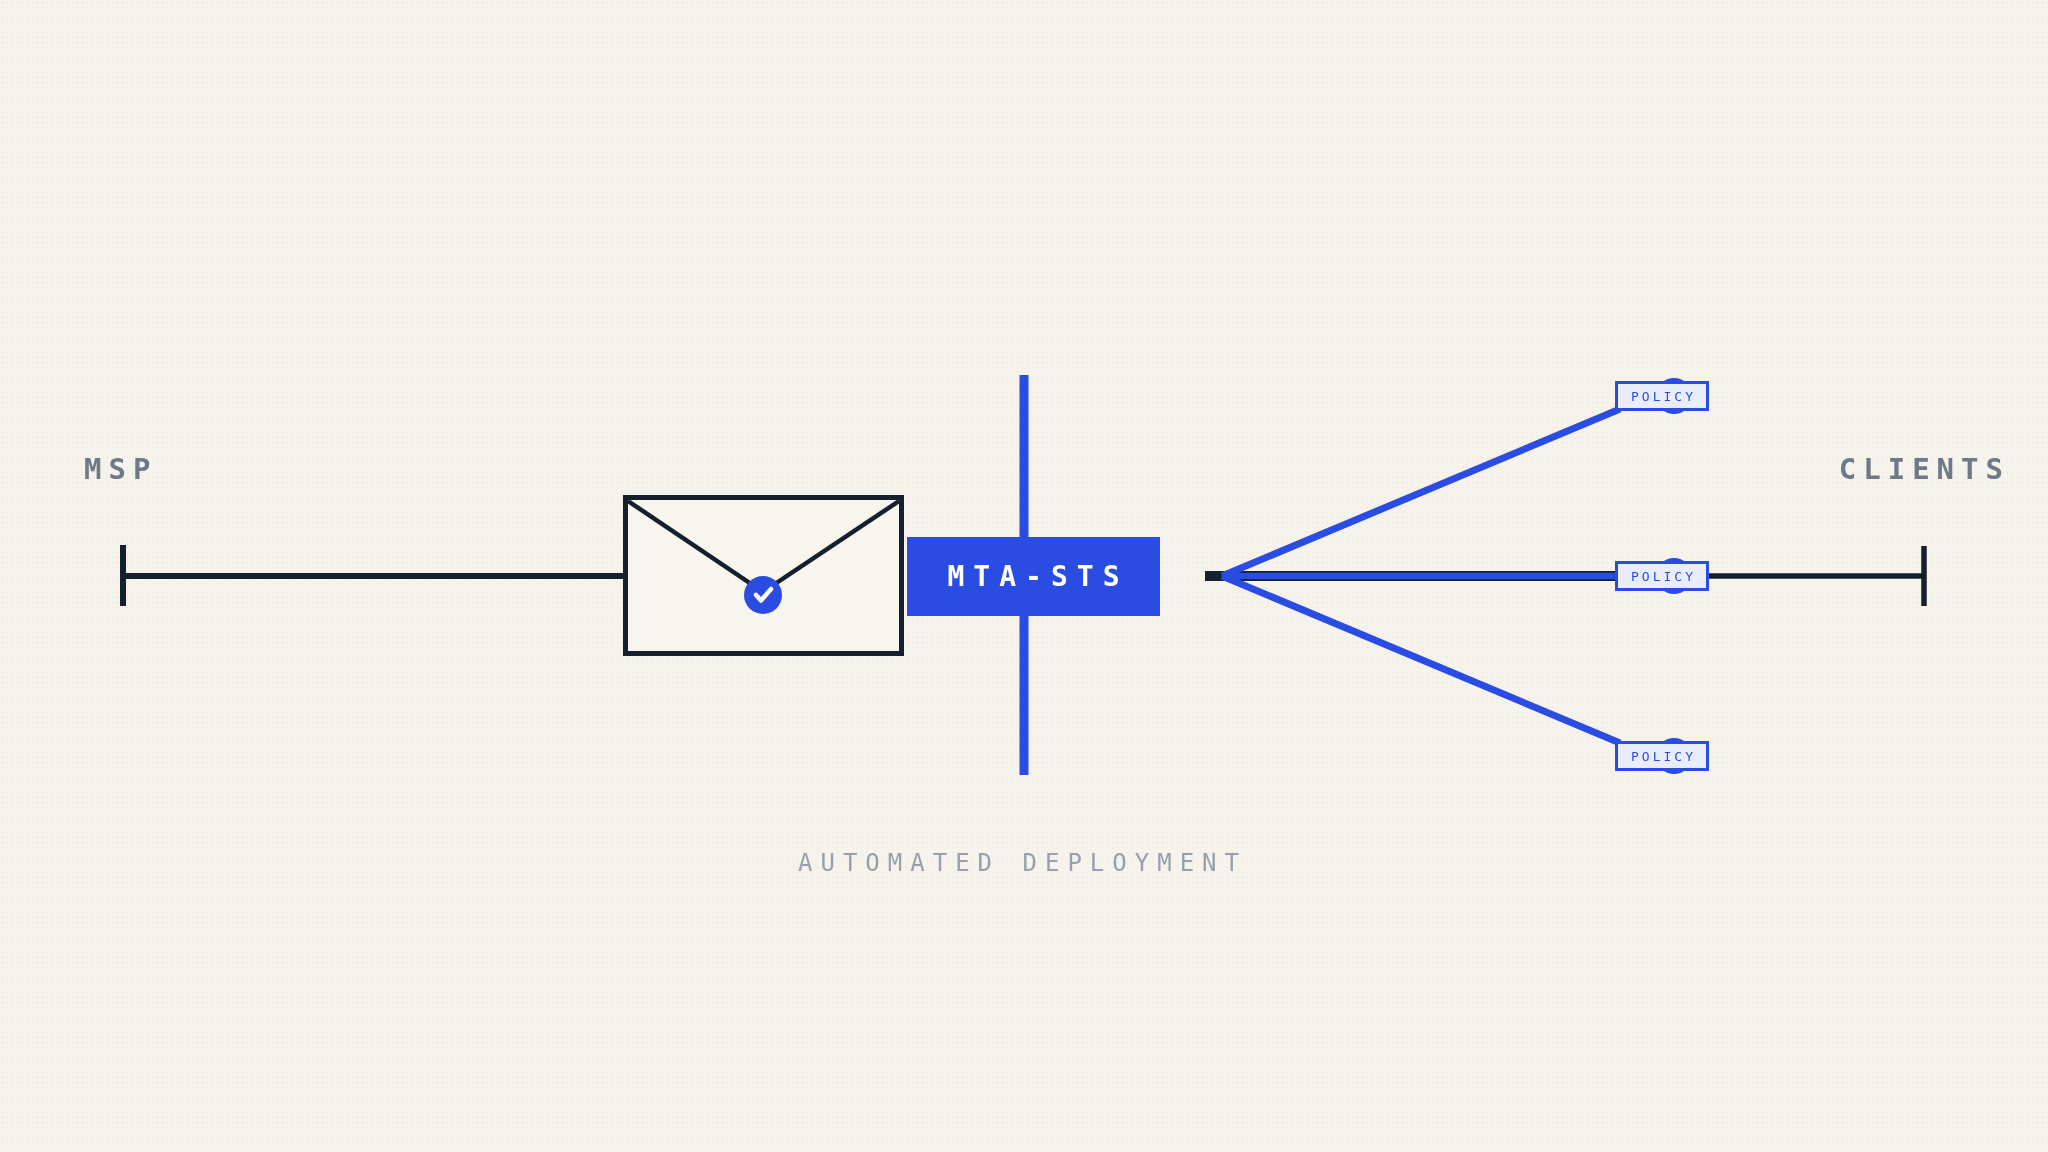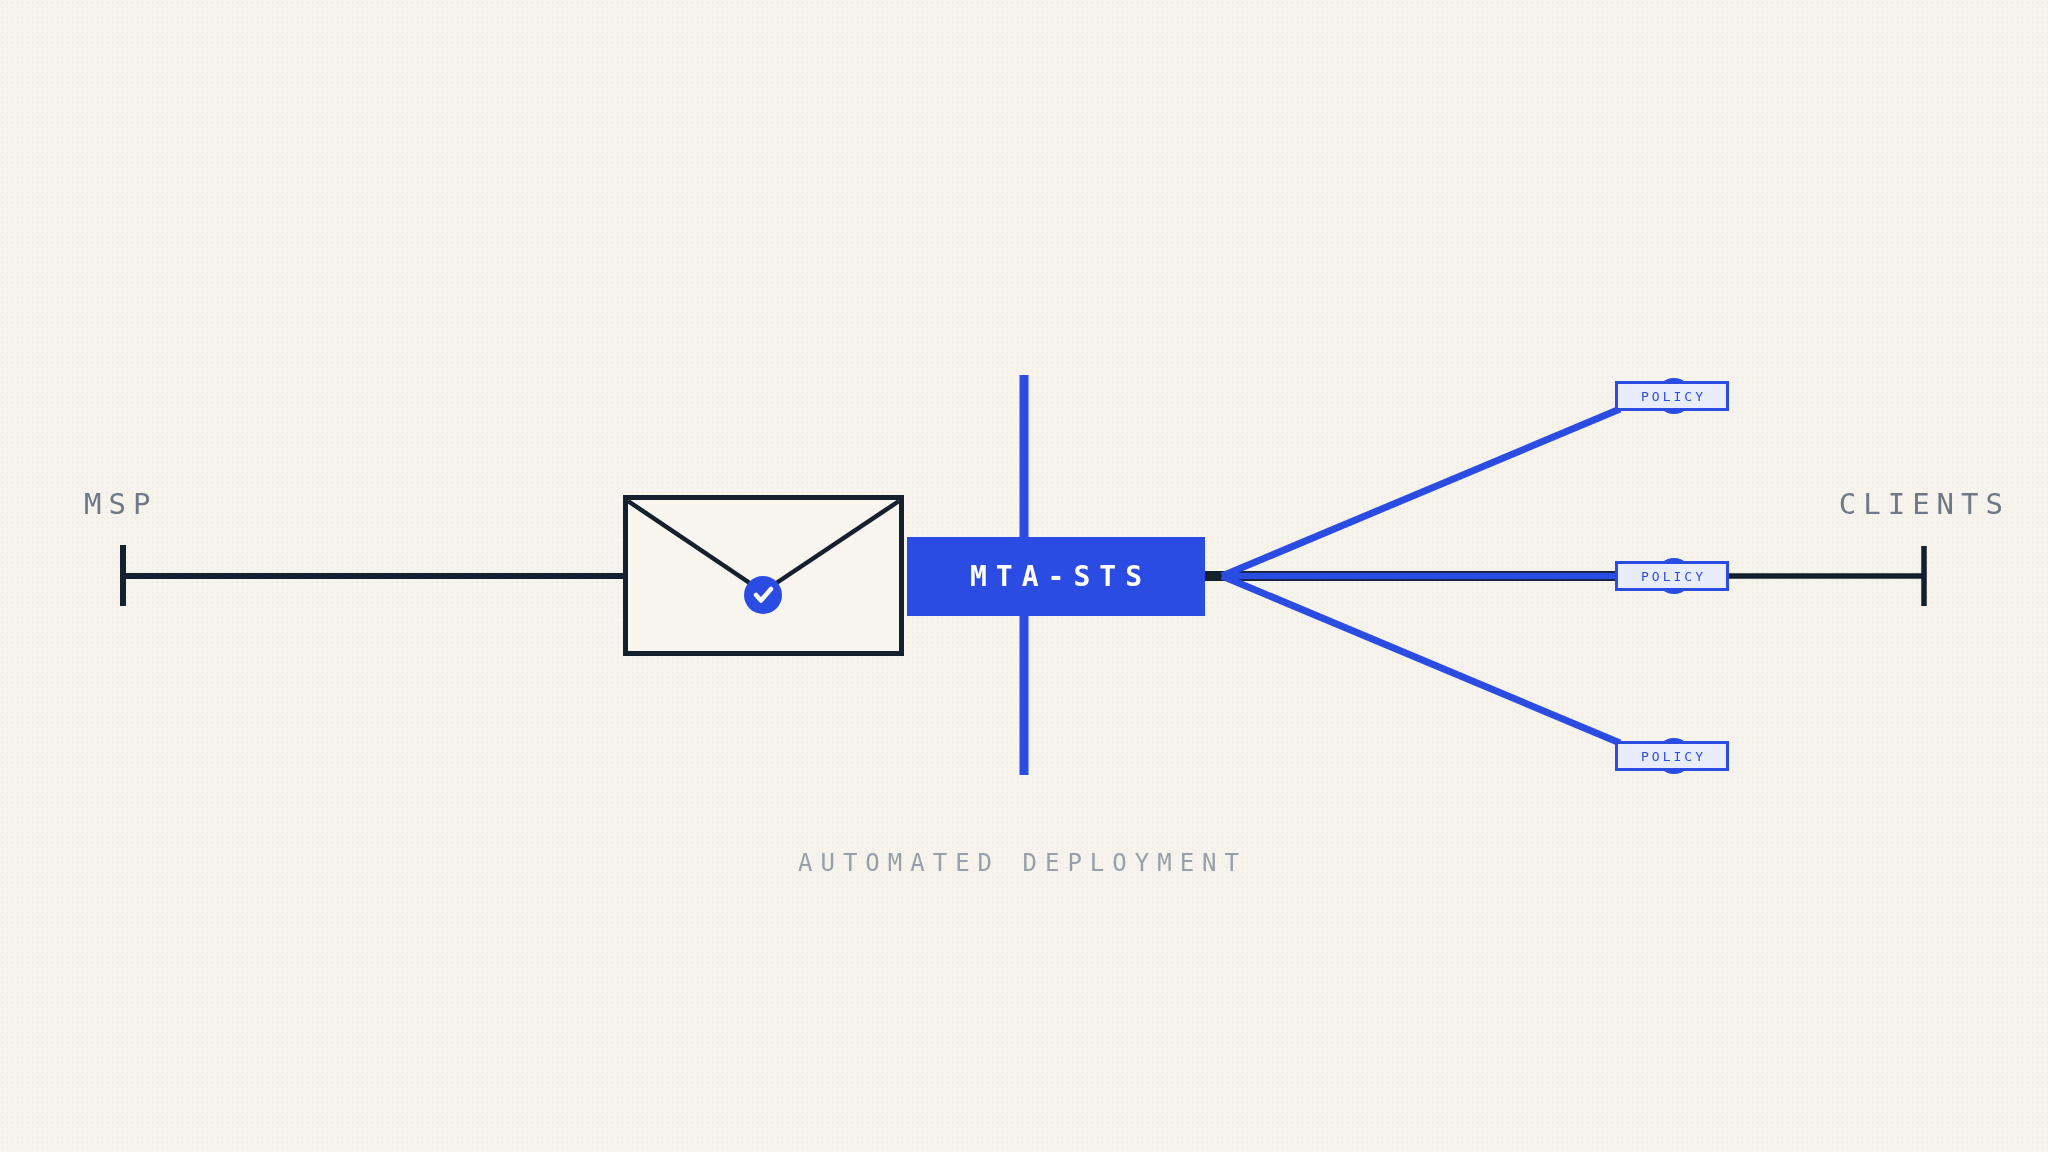--- a/index.html
+++ b/index.html
@@ -44,21 +44,21 @@
     background: #2b4ce2;
     display: flex;
     align-items: center;
     justify-content: center;
   }
 
   
   .gateway-box {
     position: absolute;
     left: 907px; top: 537px;
-    width: 298px; height: 79px;
+    width: 253px; height: 79px;
     background: #2b4ce2;
     display: flex;
     align-items: center;
     justify-content: center;
   }
   .gateway-label {
     color: #ffffff;
     font-size: 28px;
     letter-spacing: 9px;
     text-indent: 9px;
@@ -69,43 +69,44 @@
   .policy-circle {
     position: absolute;
     left: 1656px;
     width: 36px; height: 36px;
     border-radius: 50%;
     background: #2b4ce2;
   }
   .policy-box {
     position: absolute;
     left: 1615px;
-    width: 114px; height: 30px;
+    width: 94px; height: 30px;
     box-sizing: border-box;
     background: #e9edfb;
     border: 3px solid #2b4ce2;
     display: flex;
     align-items: center;
     justify-content: center;
   }
   .policy-label {
     color: #2b4ce2;
     font-size: 13px;
     letter-spacing: 3px;
     text-indent: 3px;
   }
 
   
   .endpoint-label {
     position: absolute;
-    top: 487px;
+    top: 452px;
     color: #6d7888;
     font-size: 29px;
     letter-spacing: 7px;
     white-space: nowrap;
+    font-weight: bold;
   }
   #msp-label { left: 84px; }
   #clients-label { right: 38px; }
 
   .caption {
     position: absolute;
     left: 766px; top: 849px;
     color: #97a0aa;
     font-size: 24px;
     letter-spacing: 8px;

